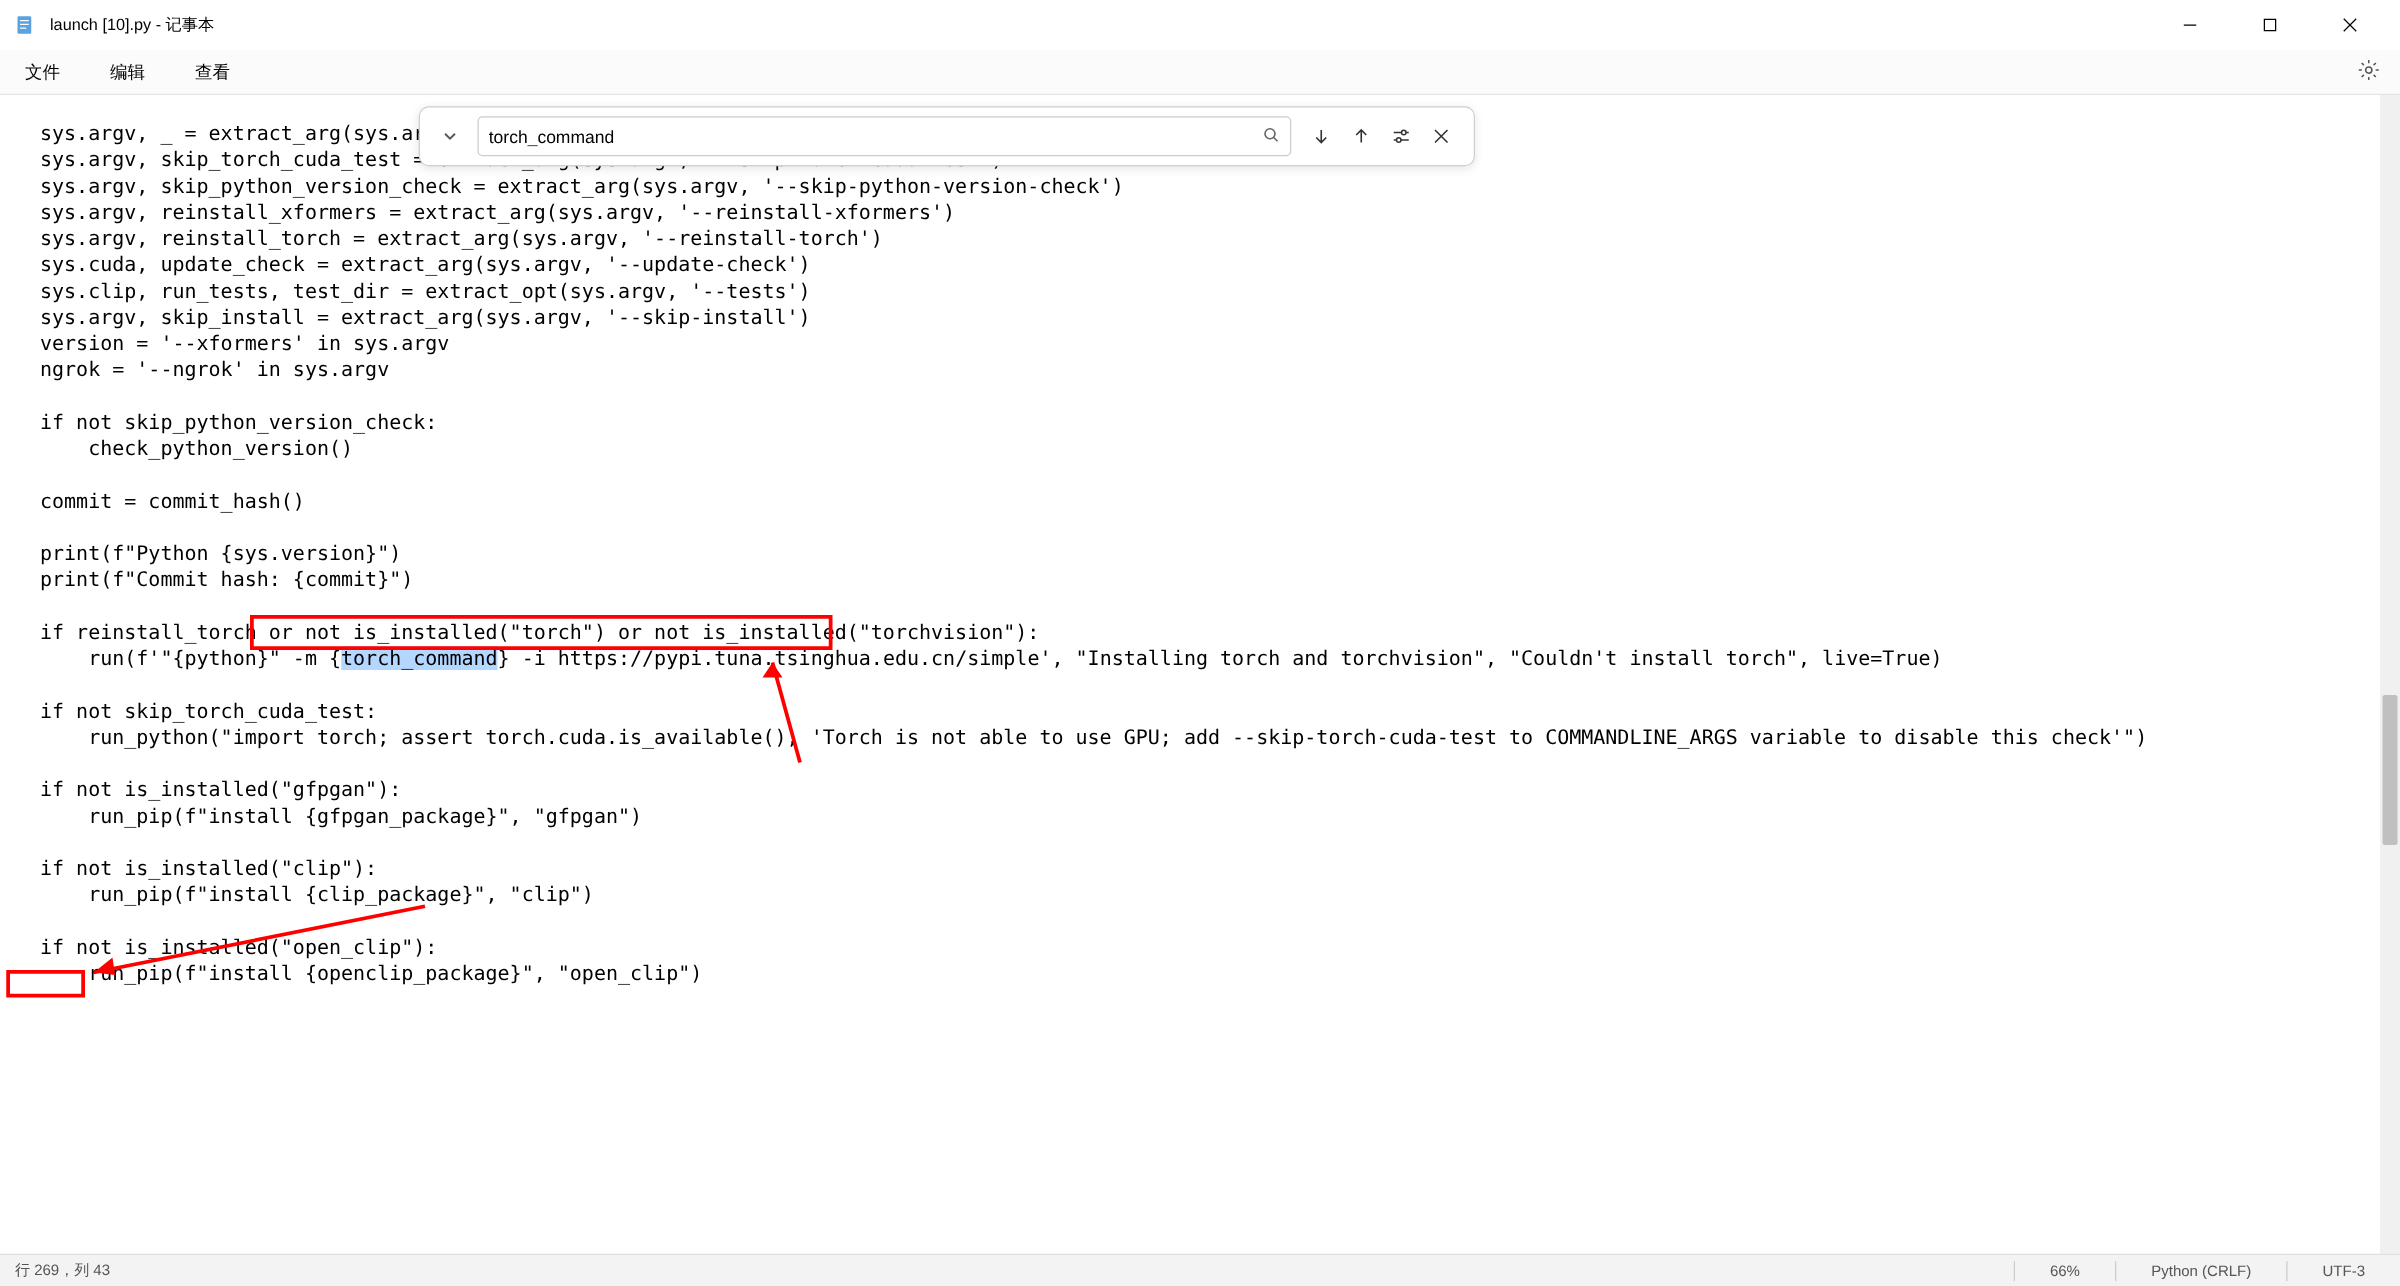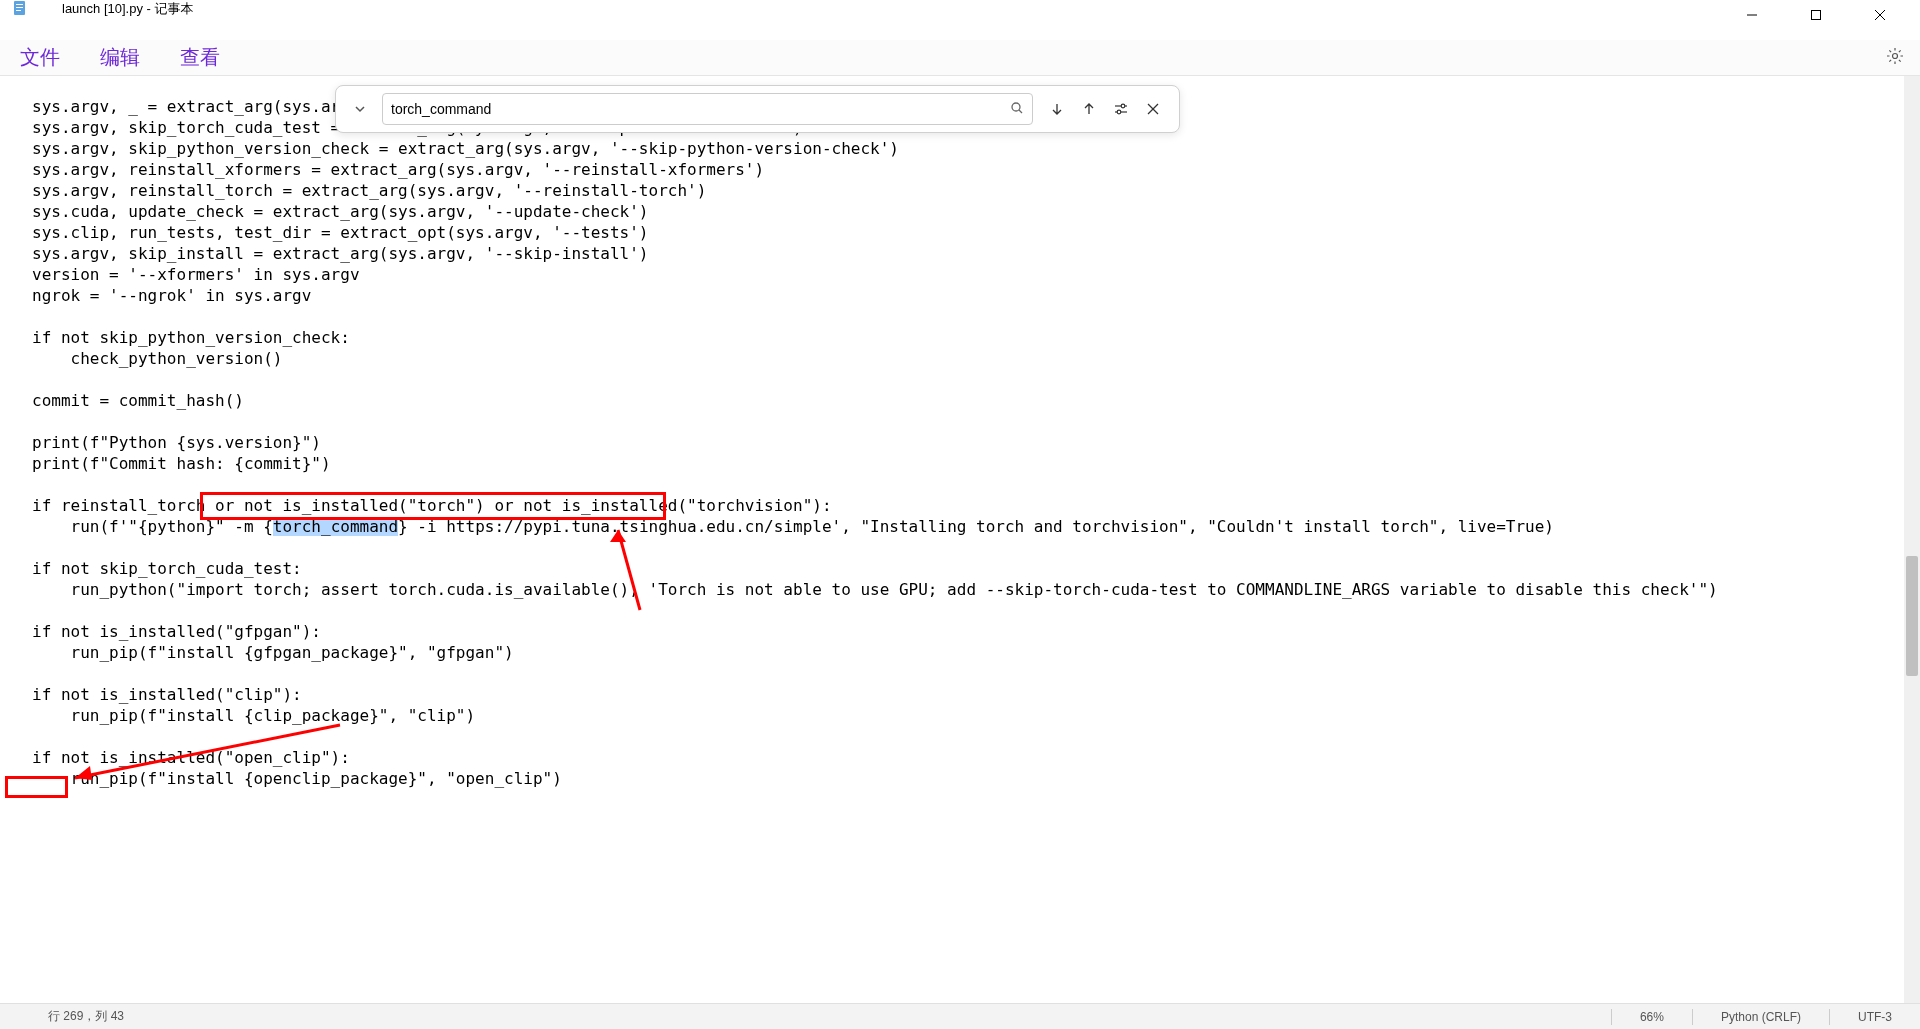--- a/index.html
+++ b/index.html
@@ -12,23 +12,23 @@
       font-size: 14px;
       background: #fff;
       overflow: hidden;
       width: 1920px;
       height: 1029px;
       position: relative;
     }
     .titlebar {
       height: 40px;
       display: flex;
+      align-items: center;
       padding: 0 12px;
       background: #fff;
-      gap: 22px;
     }
     .titlebar-icon {
       width: 16px;
       height: 16px;
       margin-right: 12px;
       display: flex;
       align-items: center;
       justify-content: center;
     }
     .titlebar-title {
@@ -52,22 +52,22 @@
     .menubar {
       height: 36px;
       display: flex;
       align-items: center;
       padding: 0 12px;
       gap: 24px;
       background: #fbfbfb;
       border-bottom: 1px solid #e5e5e5;
     }
     .menu-item {
-      font-size: 20px;
-      color: #6d28d9;
+      font-size: 14px;
+      color: #000000;
       cursor: pointer;
       padding: 4px 8px;
     }
     .settings-btn {
       margin-left: auto;
       cursor: pointer;
       padding: 4px;
     }
     .find-bar {
       position: absolute;
@@ -157,21 +157,20 @@
       background: #f3f3f3;
       border-top: 1px solid #e0e0e0;
       display: flex;
       align-items: center;
       font-size: 12px;
       color: #555;
       padding: 0 12px;
     }
     .status-left {
       flex: 1;
-      margin-left: 36px;
     }
     .status-divider {
       width: 1px;
       height: 16px;
       background: #ccc;
       margin: 0 12px;
     }
     .status-cell {
       padding: 0 16px;
     }

